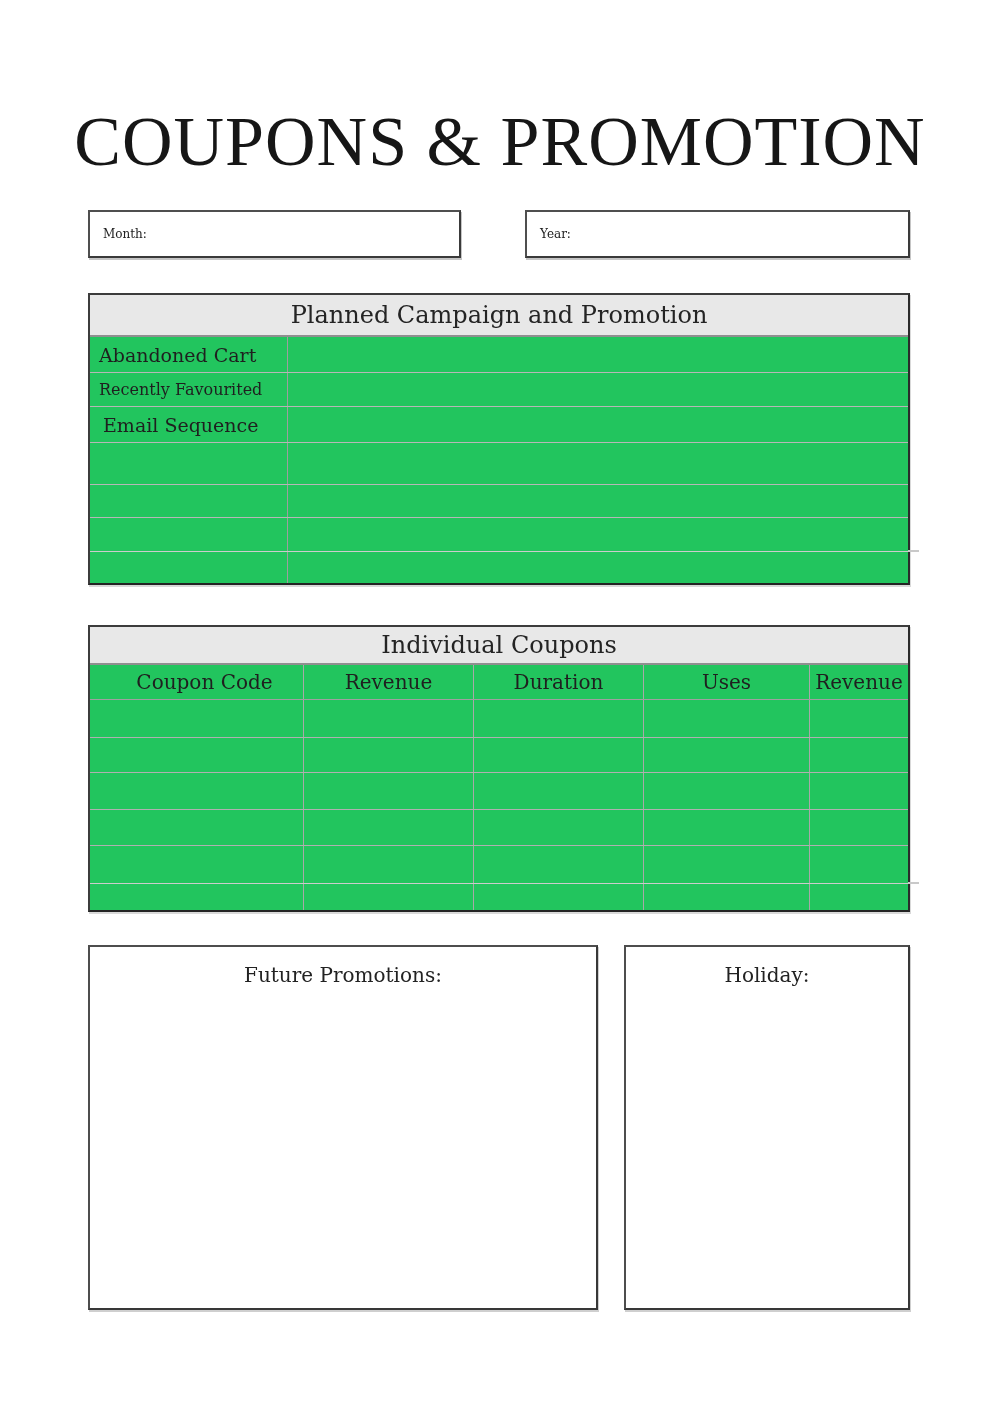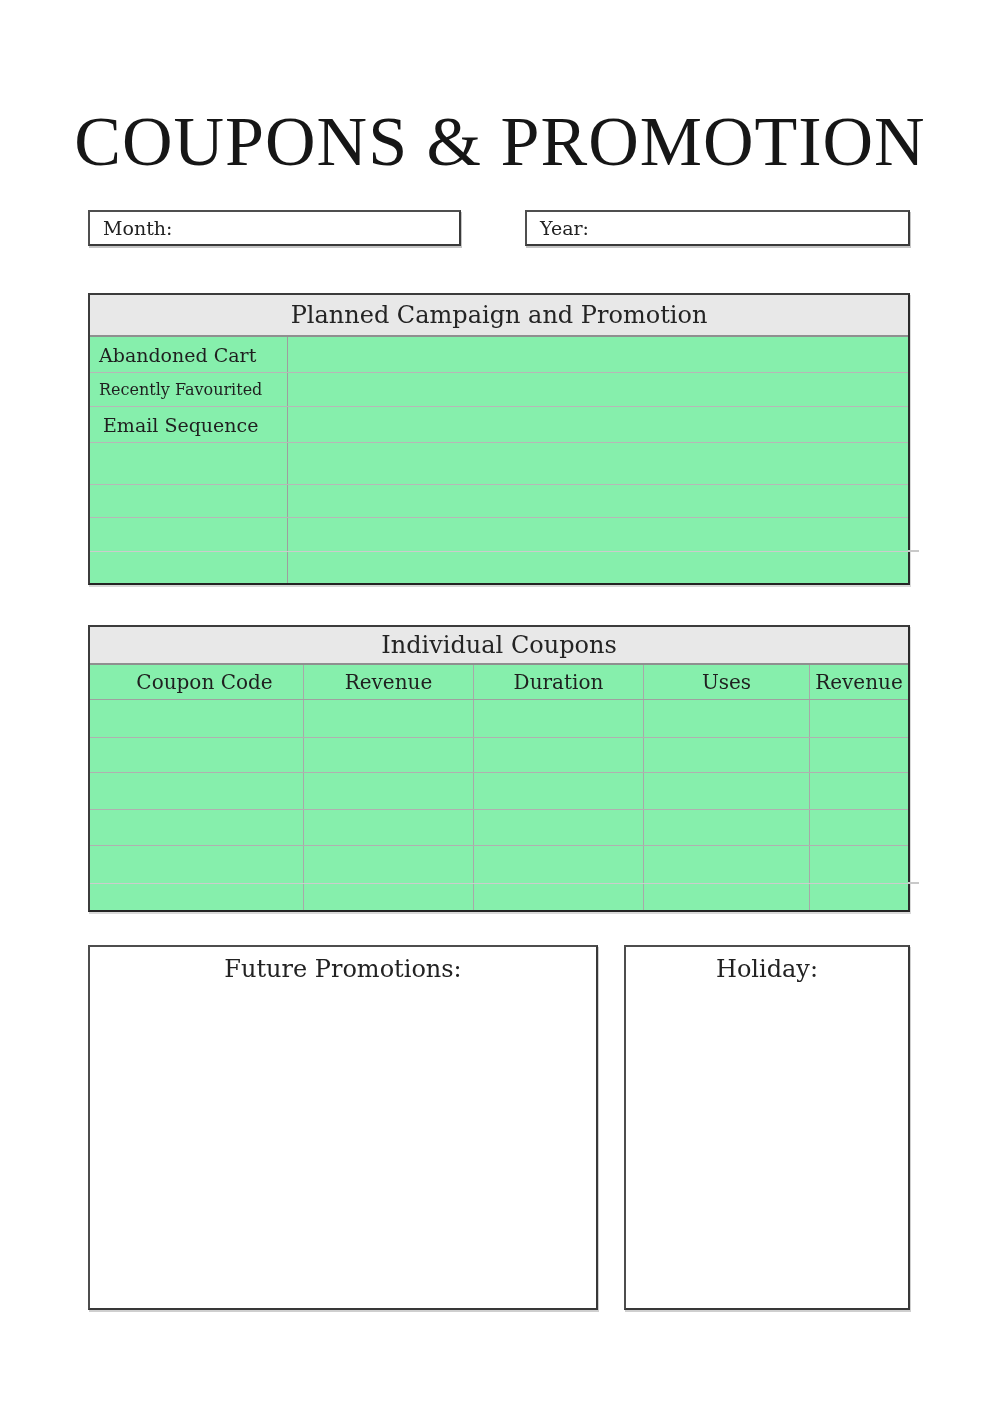--- a/index.html
+++ b/index.html
@@ -14,35 +14,35 @@
   
   .page-title{
     position:absolute;left:0;top:58px;width:1000px;
     text-align:center;
     font-family:"Liberation Serif", serif;
     font-size:70px;font-weight:400;line-height:1.05;
     letter-spacing:1px;color:#161616;white-space:nowrap;
   }
   
   .field-box{
-    position:absolute;top:210px;height:36px;
+    position:absolute;top:210px;height:48px;
     box-sizing:border-box;background:#fff;
     border:2px solid #4f4f4f;
     border-bottom-color:#3a3a3a;border-right-color:#3a3a3a;
     box-shadow:1px 2px 0 rgba(150,150,150,.55);
     display:flex;align-items:center;
-    font-size:19px;color:#222;
+    font-size:12px;color:#222;
   }
   .field-box.month{left:88px;width:373px;}
   .field-box.year{left:525px;width:385px;}
   .field-box .f-label{padding-left:13px;}
   
   .table{
     position:absolute;left:88px;width:822px;
-    box-sizing:border-box;background:#86efac;
+    box-sizing:border-box;background:#22c55e;
     border:2px solid #3c3c3c;
     border-bottom-color:#242424;border-right-color:#2b2b2b;
     box-shadow:1px 2px 0 rgba(170,170,170,.45);
     overflow:hidden;
   }
   .table.campaign{top:293px;height:292px;}
   .table.coupons{top:625px;height:287px;}
   .t-header{
     background:#e8e8e8;
     border-bottom:2px solid #8f8f8f;
@@ -91,21 +91,21 @@
   .note-box{
     position:absolute;top:945px;height:365px;
     box-sizing:border-box;background:#fff;
     border:2px solid #4d4d4d;
     border-bottom-color:#383838;border-right-color:#383838;
     box-shadow:1px 2px 0 rgba(160,160,160,.5);
     text-align:center;
   }
   .note-box.future{left:88px;width:510px;}
   .note-box.holiday{left:624px;width:286px;}
-  .note-label{padding-top:8px;font-size:24px;color:#222;}
+  .note-label{padding-top:16px;font-size:20px;color:#222;}
   
   .edge-artifact{
     position:absolute;height:2px;background:#c9c9c9;
   }
   .edge-artifact.a1{left:908px;top:550px;width:11px;}
   .edge-artifact.a2{left:908px;top:882px;width:11px;}
 </style>
 </head>
 <body>
 

